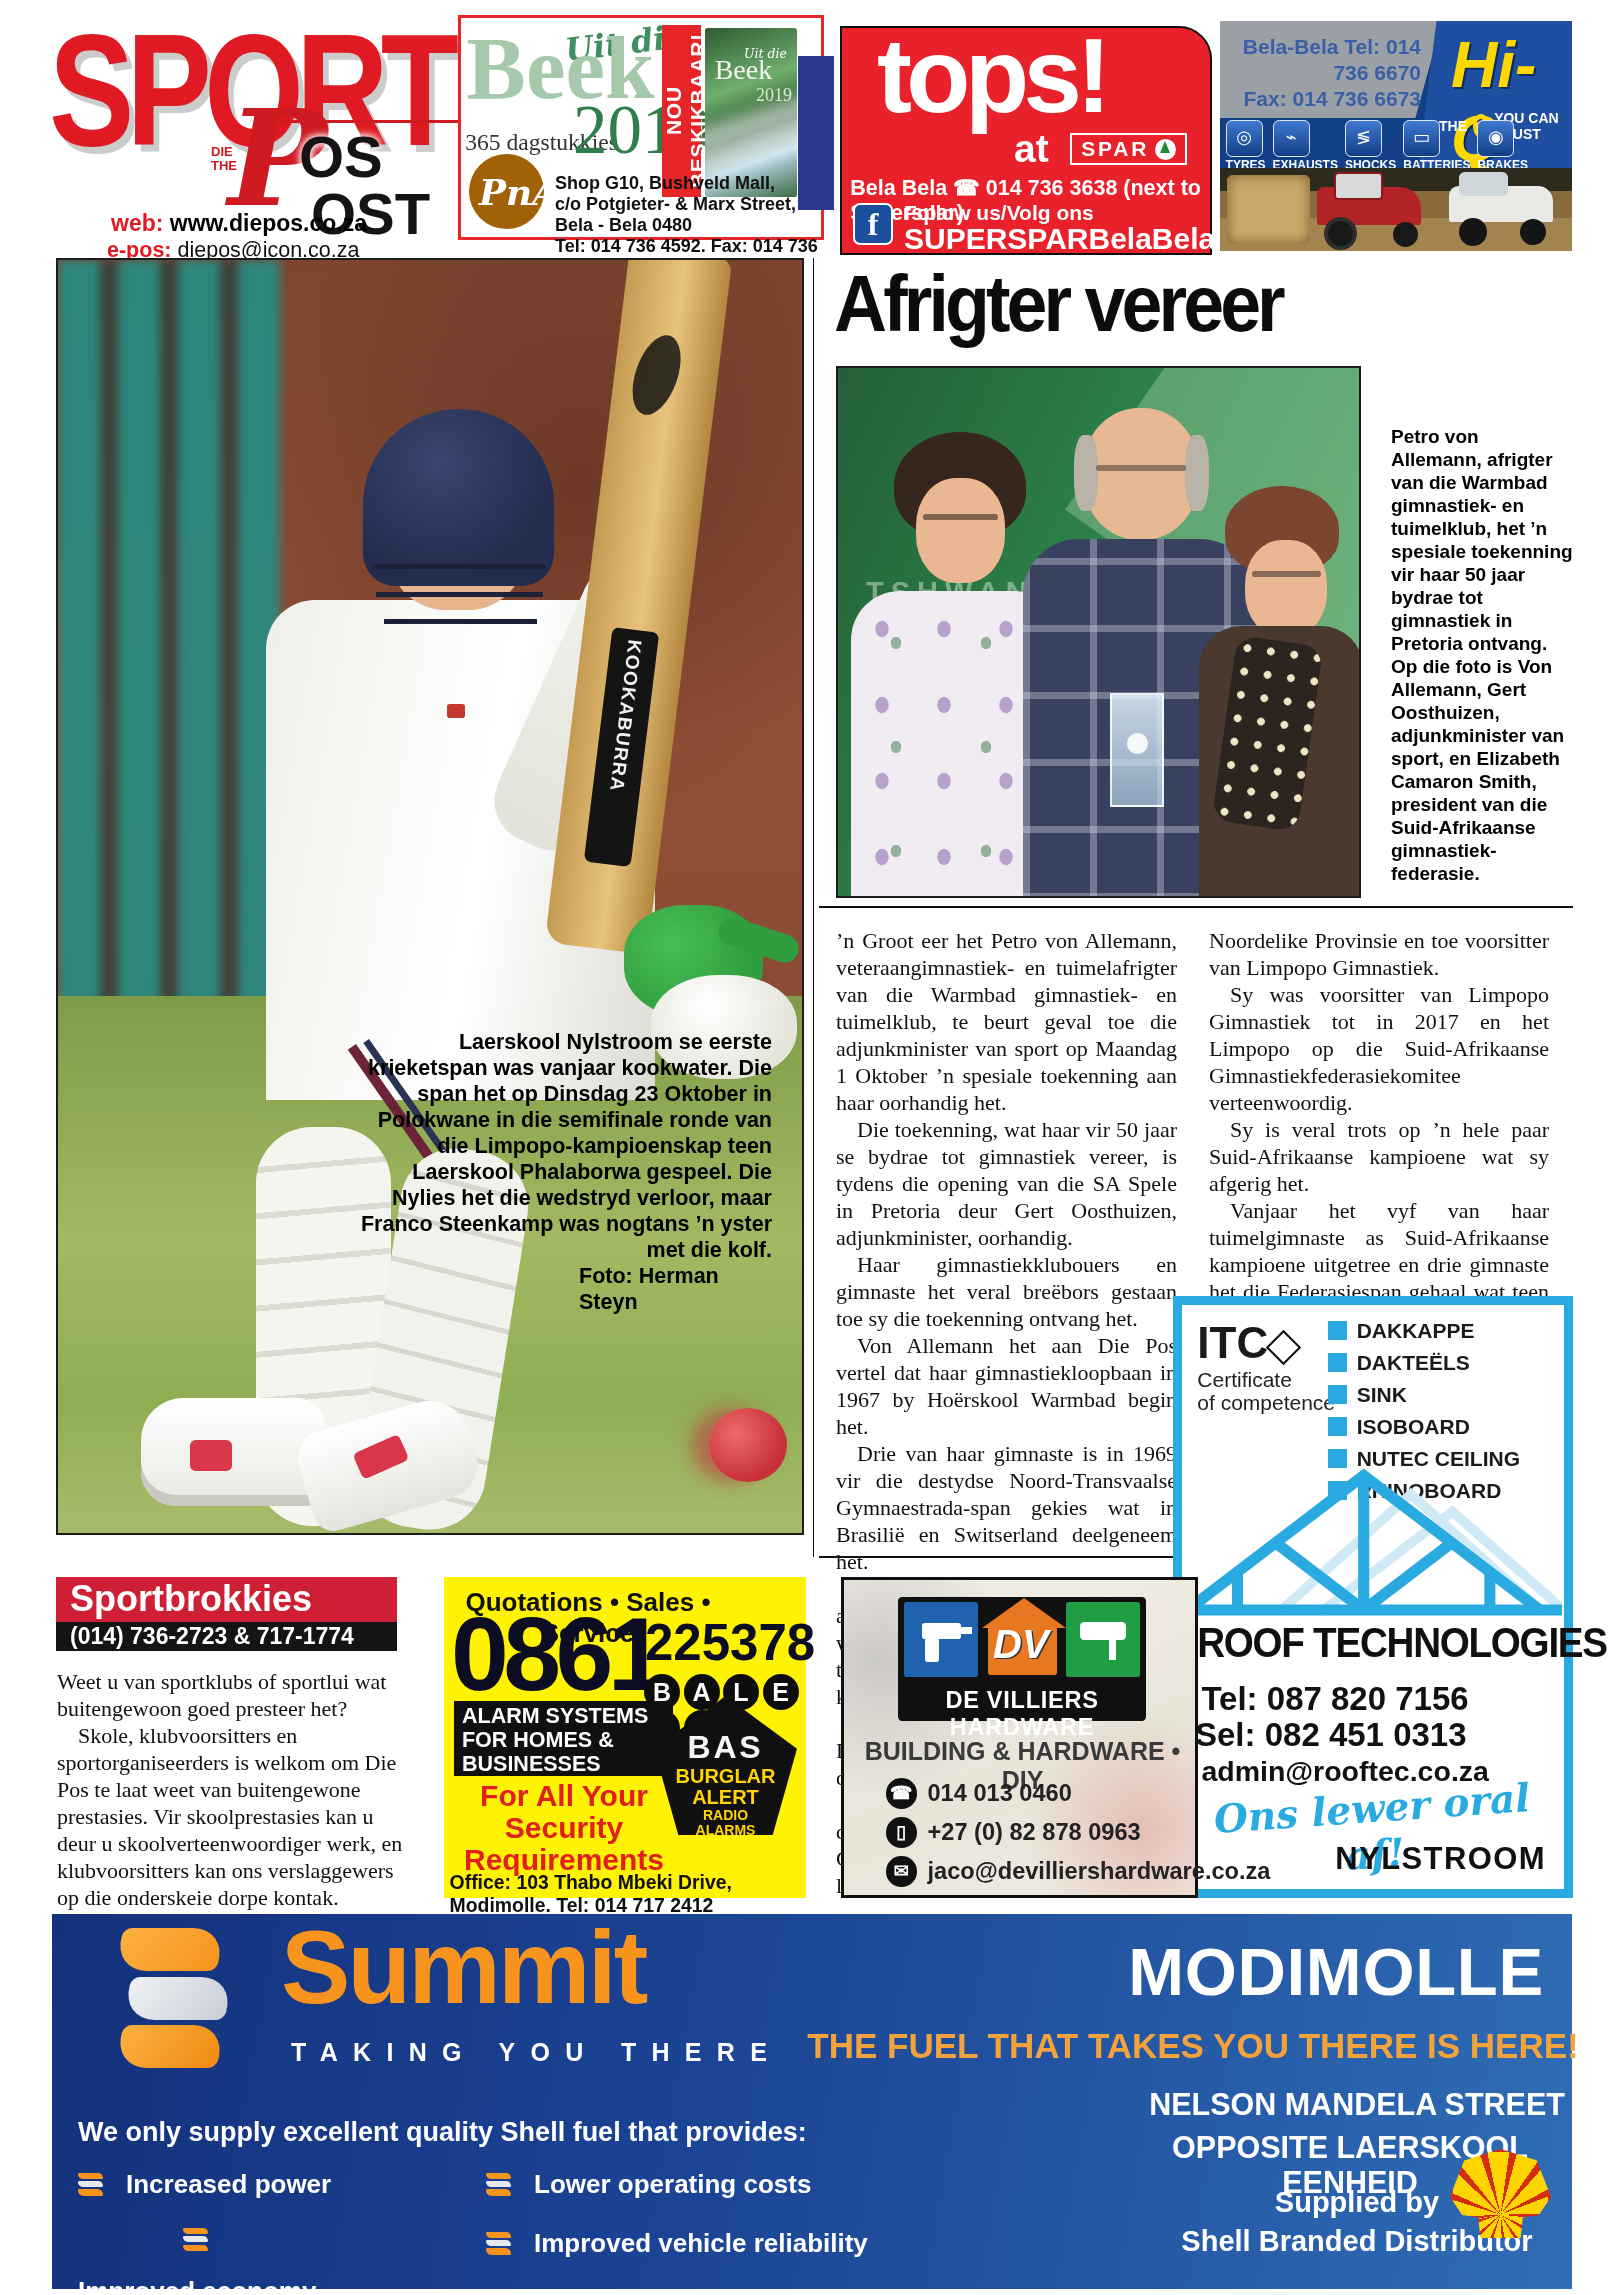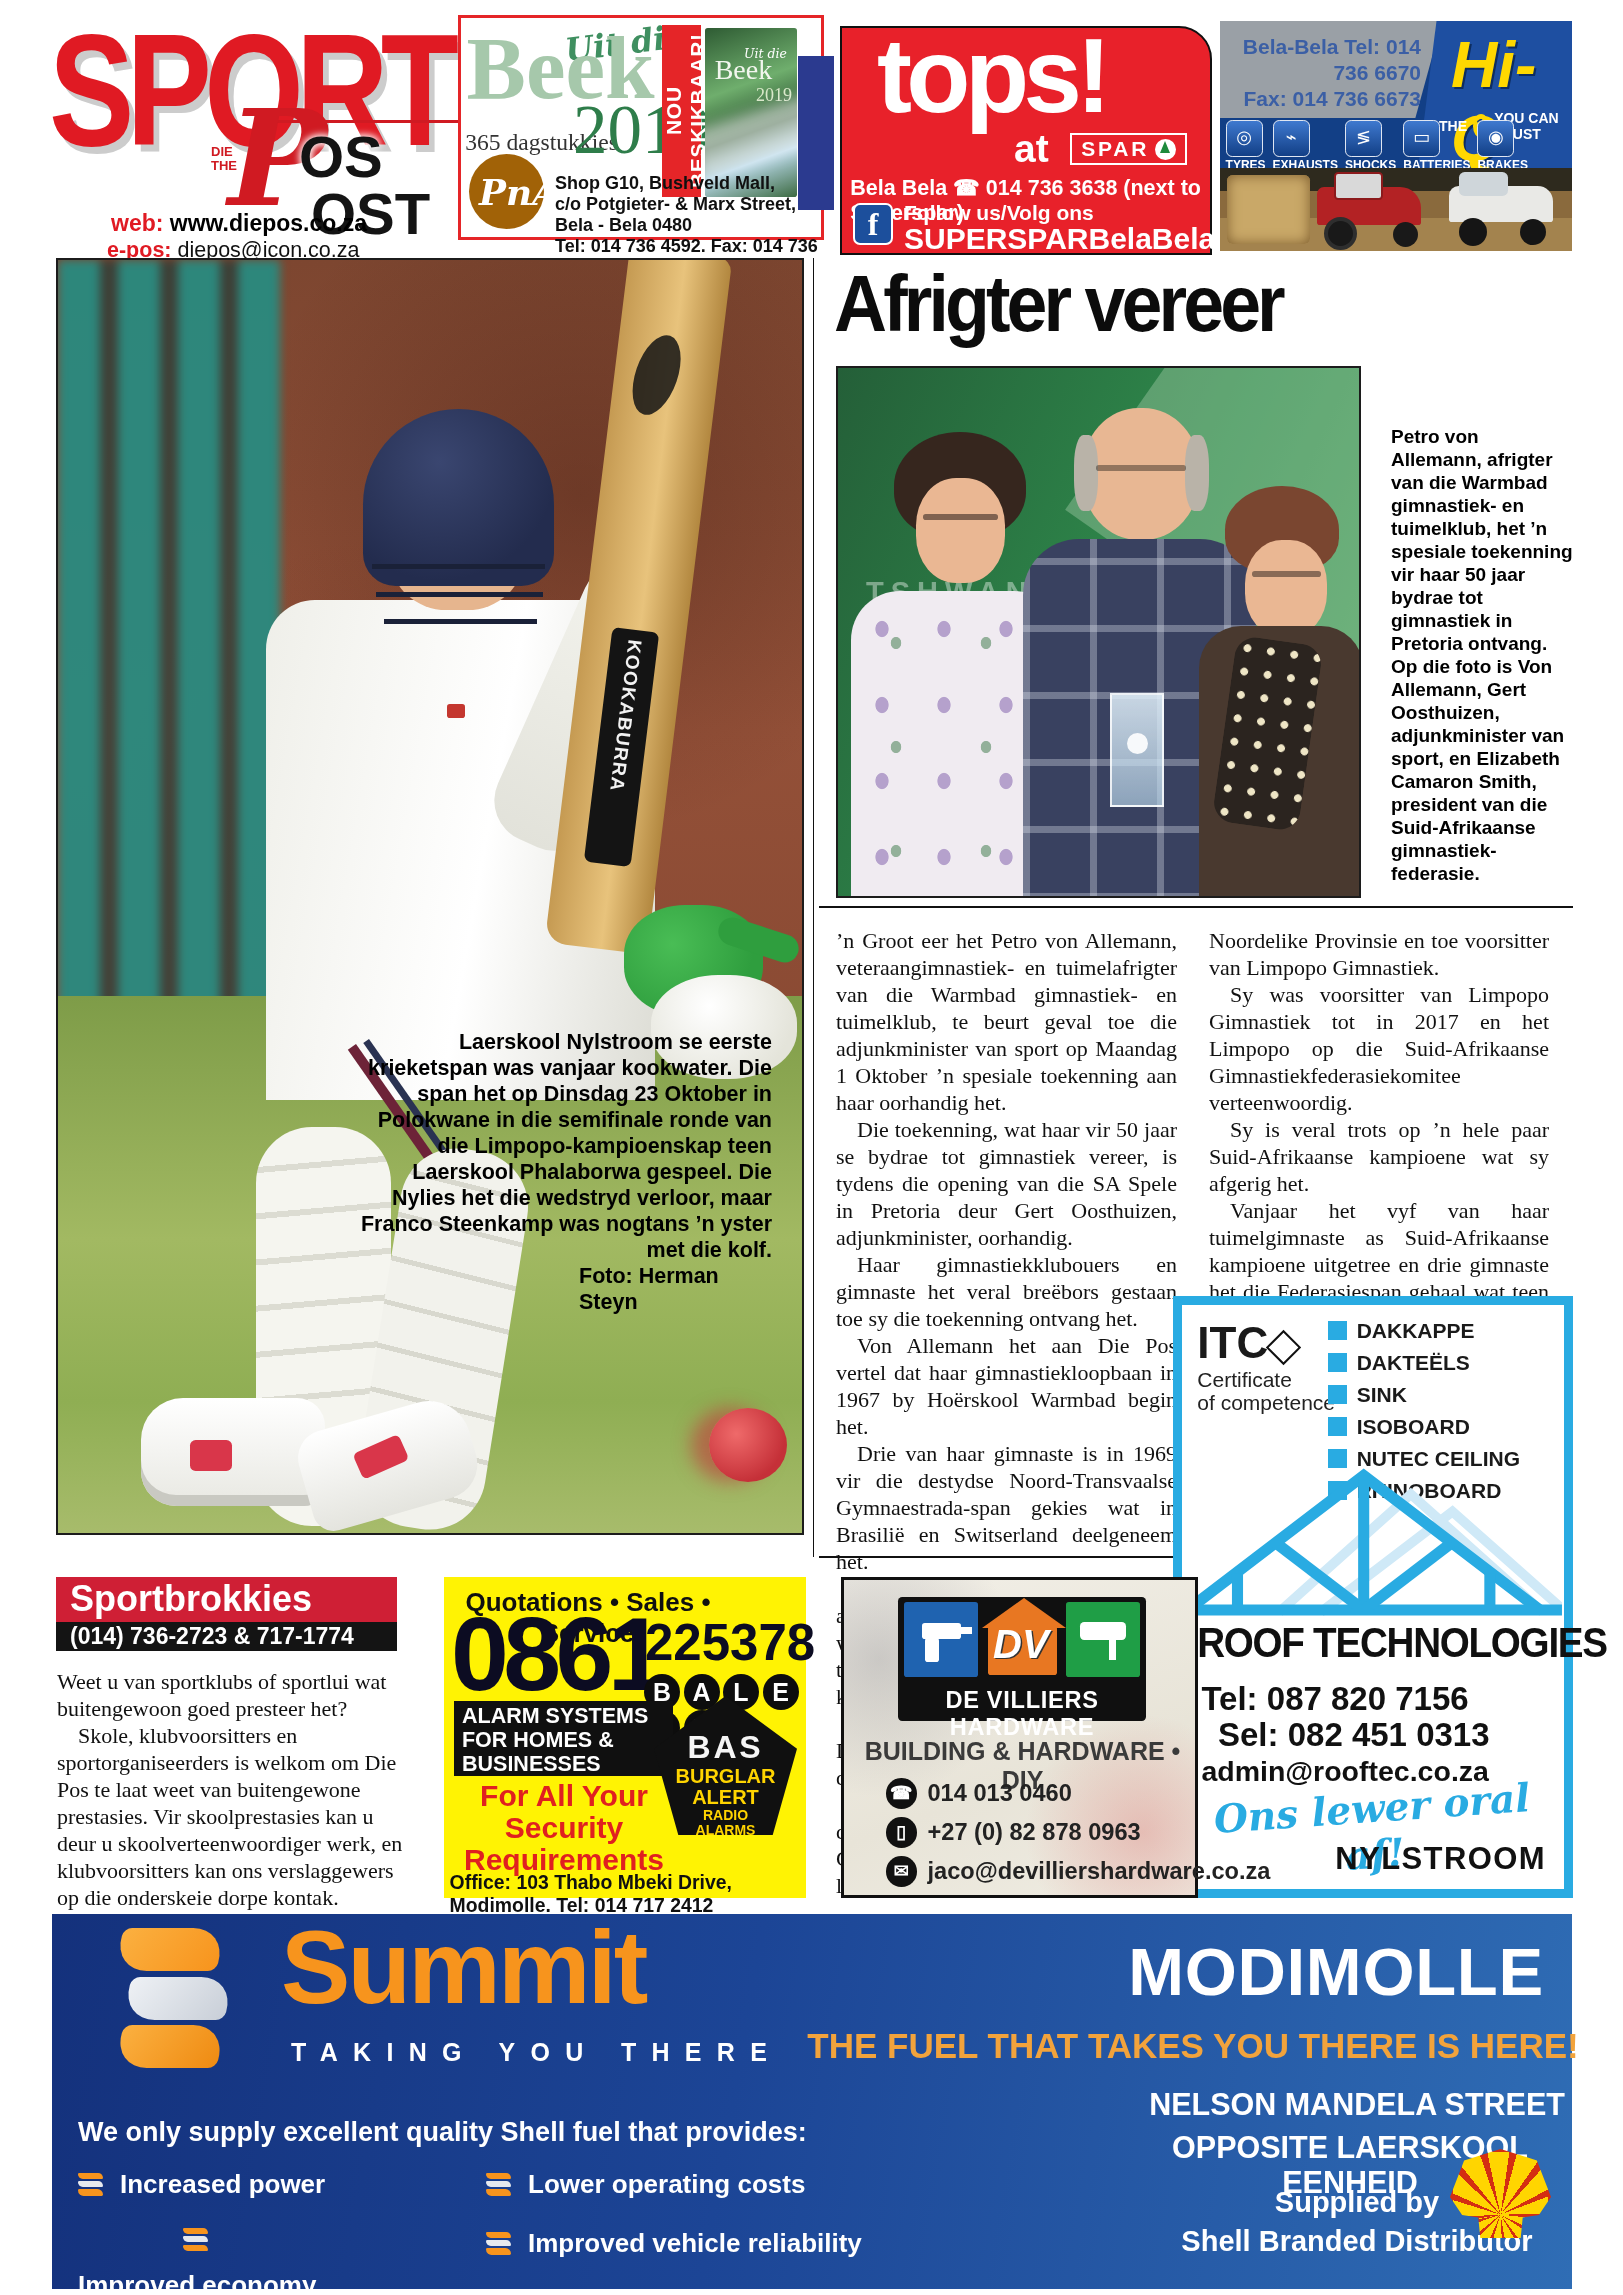--- a/index.html
+++ b/index.html
@@ -64,21 +64,21 @@
   .roof-item{display:flex;align-items:center;gap:9.7px;height:32px;font-weight:bold;font-size:21px;color:#1a1a1a;}
   .roof-sq{width:19px;height:19px;background:#29abe2;flex:0 0 19px;}
   .roofname{font-weight:bold;font-size:42px;letter-spacing:-1.4px;transform:scaleX(.92);transform-origin:center;
             text-align:center;color:#101010;white-space:nowrap;}
   .roofslogan{font-family:"DejaVu Serif",serif;font-style:italic;font-weight:bold;color:#29abe2;
               font-size:39px;transform:rotate(-4deg);text-align:center;}
 
   
   .summit{background:linear-gradient(100deg,#14317c 0%,#1c4596 45%,#2f6db5 100%);}
   .sum-leaf{position:absolute;width:104px;height:43px;border-radius:9.7px 42px 9.7px 42px;}
-  .sum-bul{display:flex;align-items:center;gap:14px;color:#fff;font-weight:bold;font-size:26px;}
+  .sum-bul{display:flex;align-items:center;gap:20px;color:#fff;font-weight:bold;font-size:26px;}
   .sum-ic{width:28px;height:23.6px;position:relative;flex:0 0 28px;}
   .sum-ic i{position:absolute;left:0;width:25px;height:6.2px;border-radius:1.4px 5.6px 1.4px 5.6px;background:#f7941d;display:block;}
   .sum-ic i.s2{top:8.3px;background:#e6e9ee;}
   .sum-ic i.s1{top:0;} .sum-ic i.s3{top:16.7px;}
   .shell{clip-path:polygon(50% 0%,86% 10%,100% 42%,88% 58%,72% 60%,70% 78%,30% 78%,28% 60%,12% 58%,0% 42%,14% 10%);
          background:repeating-conic-gradient(from -100deg at 50% 58%,#d42e12 0 7deg,#ffd500 7deg 27deg);
          border:3.5px solid #d42e12;}
 
   
   .cricket{border:2.1px solid #1c1c1c;overflow:hidden;background:#8a4a33;}
@@ -345,21 +345,21 @@
         <path d="M0 212 L548 212"></path>
         <path d="M262 18 L262 212"></path>
         <path d="M135 115 L262 212"></path>
         <path d="M389 115 L262 212"></path>
         <path d="M80 160 L80 212"></path>
         <path d="M444 160 L444 212"></path>
       </g>
     </svg>
     <div class="abs roofname" style="left:0;top:314px;width:380px;">ROOF TECHNOLOGIES</div>
     <div class="abs" style="left:19.4px;top:375px;font-size:33px;font-weight:bold;color:#111;">Tel: 087 820 7156</div>
-    <div class="abs" style="left:36px;top:411px;font-size:33px;font-weight:bold;color:#111;">Sel: 082 451 0313</div>
+    <div class="abs" style="left:13px;top:411px;font-size:33px;font-weight:bold;color:#111;">Sel: 082 451 0313</div>
     <div class="abs" style="left:19.4px;top:450px;font-size:28.5px;font-weight:bold;color:#111;">admin@rooftec.co.za</div>
     <div class="abs roofslogan" style="left:5.6px;top:480px;width:371px;">Ons lewer oral af!</div>
     <div class="abs" style="right:18px;top:536px;font-size:31px;font-weight:bold;color:#111;letter-spacing:1.4px;">NYLSTROOM</div>
   </div>
 
   <div class="abs sb-red" style="left:56px;top:1577px;width:341px;height:46px;">Sportbrokkies</div>
   <div class="abs sb-black" style="left:56px;top:1622px;width:341px;height:29px;">(014) 736-2723 &amp; 717-1774</div>
   <div class="abs bodytext" style="left:57px;top:1668px;width:351px;text-align:left;">
     <p>Weet u van sportklubs of sportlui wat buitengewoon goed presteer het?</p>
     <p>Skole, klubvoorsitters en sportorganiseerders is welkom om Die Pos te laat weet van buitengewone prestasies. Vir skoolprestasies kan u deur u skoolverteenwoordiger werk, en klubvoorsitters kan ons verslaggewers op die onderskeie dorpe kontak.</p>

